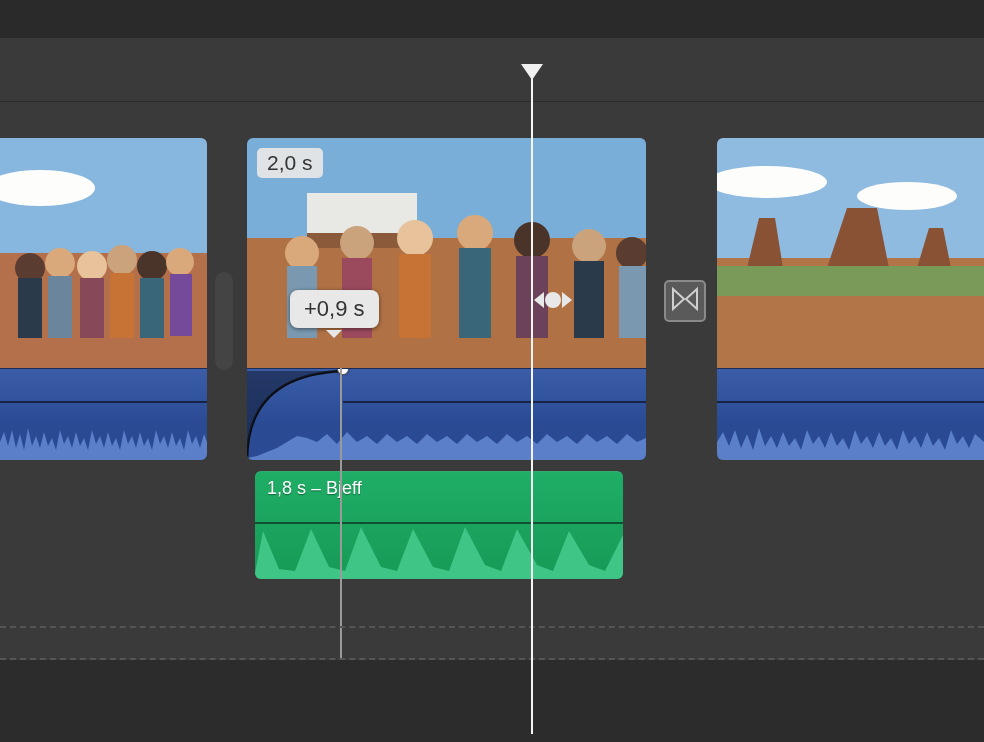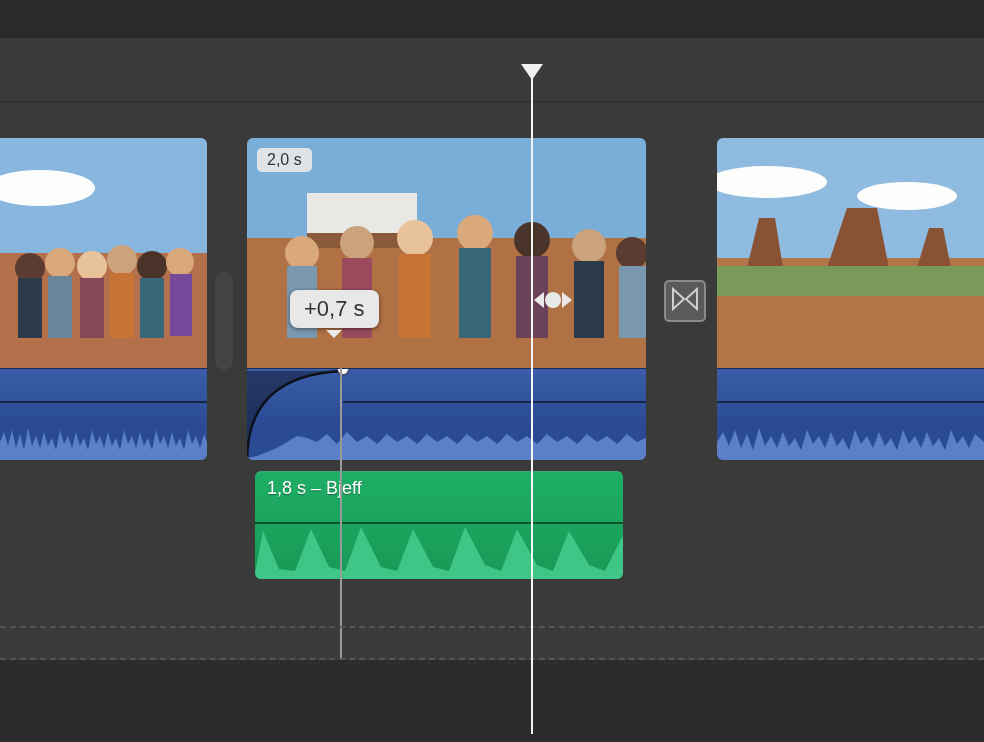--- a/index.html
+++ b/index.html
@@ -24,21 +24,21 @@
   #clip3 { top:100px; left:717px; width:267px; }
 
   #clip1 .clip-thumb, #clip1 .audio-strip { border-top-left-radius:0; border-bottom-left-radius:0; }
   #clip3 .clip-thumb, #clip3 .audio-strip { border-top-right-radius:0; border-bottom-right-radius:0; }
 
   
   .fade-curve { position:absolute; top:0; left:0; width:96px; height:100%; pointer-events:none; }
   .fade-handle { position:absolute; top:-6px; left:90px; width:12px; height:12px; border-radius:50%; background:#fff; border:1.5px solid #555; box-shadow:0 0 2px rgba(0,0,0,.6); cursor:ew-resize; }
 
   
-  .dur-badge { position:absolute; top:10px; left:10px; background:rgba(230,230,230,.95); color:#333; font-size:16px; padding:3px 10px; border-radius:5px; font-weight:500; }
+  .dur-badge { position:absolute; top:10px; left:10px; background:rgba(230,230,230,.95); color:#333; font-size:21px; padding:3px 10px; border-radius:5px; font-weight:500; }
 
   
   .bubble { position:absolute; background:#e8e8e8; color:#333; font-size:22px; font-weight:500; padding:6px 14px; border-radius:8px; box-shadow:0 1px 4px rgba(0,0,0,.5); }
   .bubble:after { content:""; position:absolute; bottom:-10px; left:50%; margin-left:-8px; border:8px solid transparent; border-top-color:#e8e8e8; border-bottom:none; }
 
   
   .transition { position:absolute; top:242px; left:664px; width:42px; height:42px; background:#5a5a5a; border:2px solid #8a8a8a; border-radius:5px; display:flex; align-items:center; justify-content:center; cursor:pointer; }
   .transition svg { width:26px; height:26px; }
 
   
@@ -147,21 +147,21 @@
       <div class="fade-handle"></div>
       <div class="audio-level-line" style="left:96px"></div>
       <div class="wave-blue">
         <svg viewBox="0 0 399 48" preserveAspectRatio="none">
           <path d="M0,48 L0,46 10,44 20,40 30,36 40,30 50,24 60,26 70,30 80,22 90,32 100,20 110,30 120,24 130,32 140,22 150,30 160,24 170,32 180,22 190,30 200,24 210,32 220,22 230,30 240,24 250,32 260,22 270,30 280,24 290,32 300,22 310,30 320,24 330,32 340,22 350,30 360,24 370,32 380,22 390,30 399,26 399,48 Z" fill="#5c7fc9"></path>
         </svg>
       </div>
     </div>
   </div>
 
-  <div class="bubble" style="top:252px; left:290px;">+0,7 s</div>
+  <div class="bubble" style="top:252px; left:290px;">+0,9 s</div>
 
   <div class="speed-handle">
     <svg viewBox="0 0 42 28">
       <polygon points="2,14 12,6 12,22" fill="#e8e8e8"></polygon>
       <circle cx="21" cy="14" r="8" fill="#e8e8e8"></circle>
       <polygon points="40,14 30,6 30,22" fill="#e8e8e8"></polygon>
     </svg>
   </div>
 
   <div class="transition">

